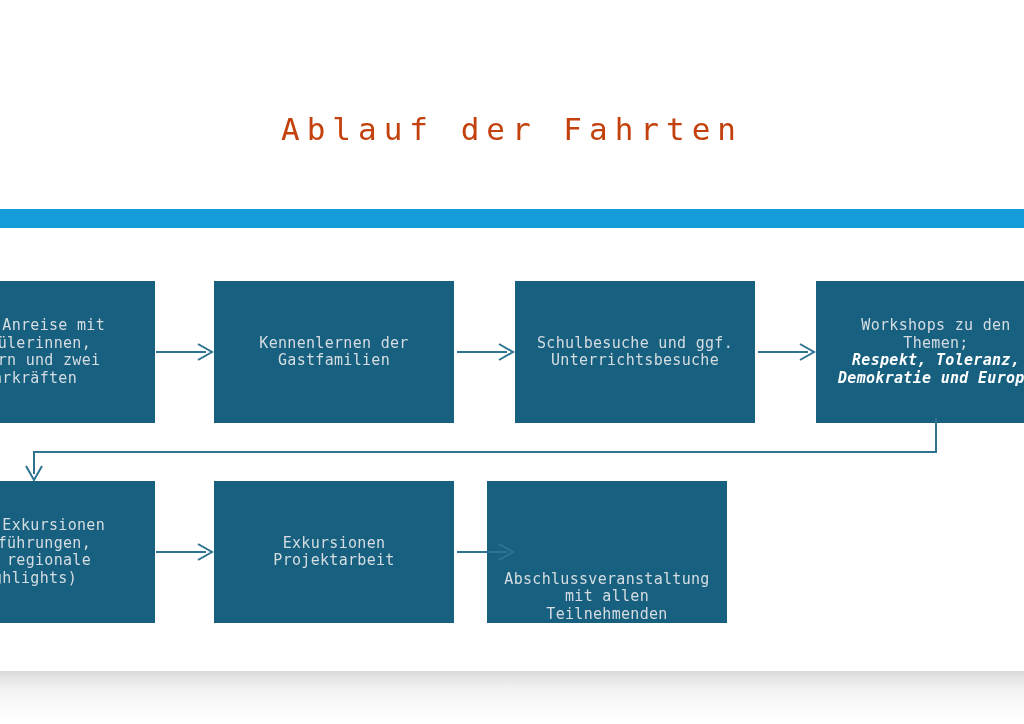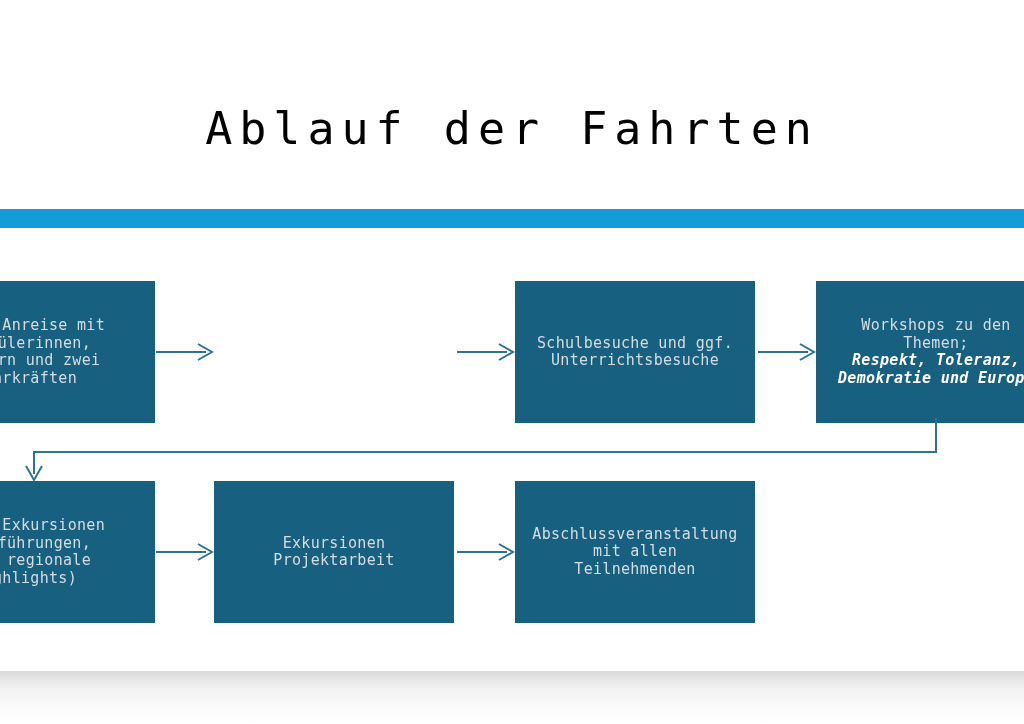--- a/index.html
+++ b/index.html
@@ -25,24 +25,24 @@
   }
 
   
   #slide-title {
     position: absolute;
     left: 0;
     top: 98px;
     width: 1024px;
     text-align: center;
     font-family: "DejaVu Sans Mono", "Liberation Mono", monospace;
-    font-size: 45px;
+    font-size: 31px;
     line-height: 62px;
     letter-spacing: 7px;
-    color: #000000;
+    color: #c2410c;
     font-weight: 400;
     white-space: nowrap;
   }
 
   
   #accent-bar {
     position: absolute;
     left: 0;
     top: 209px;
     width: 1024px;
@@ -79,21 +79,21 @@
 
   
   #box-1 { left: -86px; top: 280px; width: 242px; height: 144px; }
   #box-2 { left: 213px;  top: 280px; width: 242px; height: 144px; }
   #box-3 { left: 514px;  top: 280px; width: 242px; height: 144px; justify-content: center; }
   #box-4 { left: 815px;  top: 280px; width: 242px; height: 144px; }
 
   
   #box-5 { left: -86px; top: 480px; width: 242px; height: 144px; }
   #box-6 { left: 213px; top: 480px; width: 242px; height: 144px; }
-  #box-7 { left: 514px; top: 480px; width: 242px; height: 144px; }
+  #box-7 { left: 486px; top: 480px; width: 242px; height: 144px; align-items: flex-end; }
 
   
   .connector {
     position: absolute;
     pointer-events: none;
   }
   #arrow-1 { left: 156px; top: 336px; width: 58px; height: 32px; }
   #arrow-2 { left: 455px; top: 336px; width: 60px; height: 32px; }
   #arrow-3 { left: 756px; top: 336px; width: 60px; height: 32px; }
   #arrow-4 { left: 156px; top: 536px; width: 58px; height: 32px; }
@@ -120,20 +120,24 @@
 
   <div id="accent-bar"></div>
 
   <div class="proc-box" id="box-1">
     <div class="proc-text">ame Anreise mit
 chülerinnen,
 ülern und zwei
 hrkräften</div>
   </div>
 
+  <div class="proc-box" id="box-2">
+    <div class="proc-text">Kennenlernen der
+Gastfamilien</div>
+  </div>
 
   <div class="proc-box" id="box-3">
     <div class="proc-text">Schulbesuche und ggf.
 Unterrichtsbesuche</div>
   </div>
 
   <div class="proc-box" id="box-4">
     <div style="width:100%;">
       <div class="proc-text">Workshops zu den
 Themen;</div>

